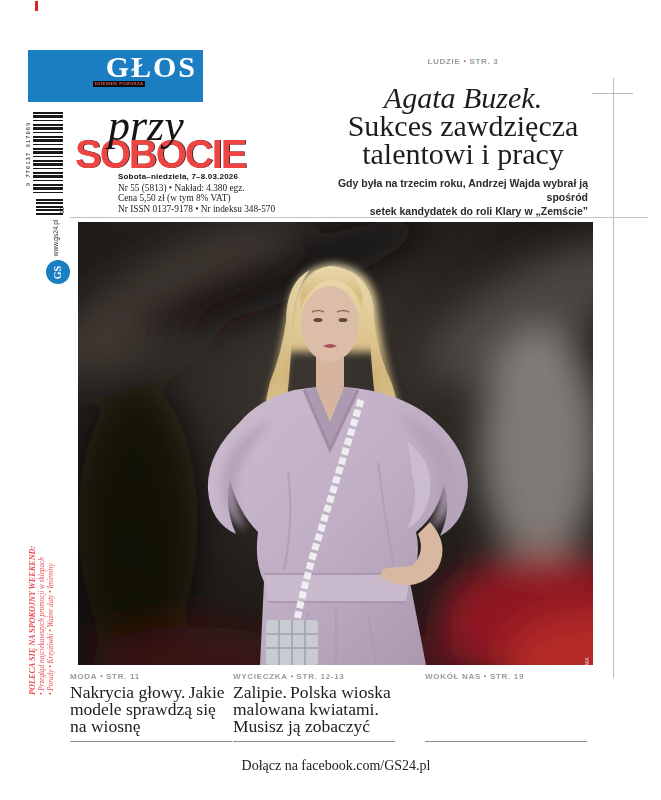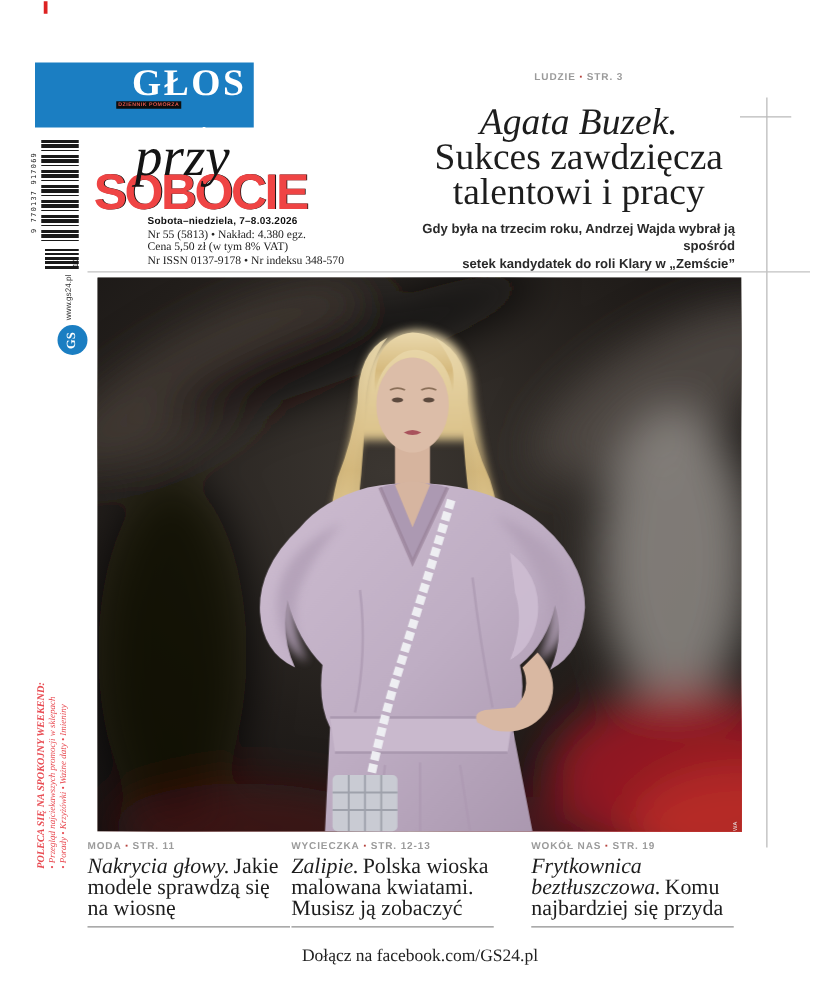--- a/index.html
+++ b/index.html
@@ -88,21 +88,21 @@
     position:absolute; left:-60px; top:573px; width:210px; height:34px; transform:rotate(-90deg);
     color:#e84b52; font-family:"Liberation Serif","DejaVu Serif",serif; font-style:italic; text-align:left;
   }
   .promo-title { font-size:8.2px; font-weight:bold; line-height:10px; }
   .promo-line { font-size:7.2px; line-height:8.6px; }
 
   
   .teaser { position:absolute; top:672px; width:162px; height:69px; border-bottom:1px solid #8f8f8f; }
   .teaser.c1 { left:70px; } .teaser.c2 { left:233px; } .teaser.c3 { left:425px; }
   .t-title { margin-top:3px; font-family:"Liberation Serif","DejaVu Serif",serif; font-size:17.5px; line-height:17px; color:#1d1d1d; }
-  .t-title .it { font-style:italic; margin-right:0.18em; }
+  .t-title .it { margin-right:0.18em; }
 
   .footer-line { position:absolute; left:236px; top:758px; width:200px; text-align:center;
     font-family:"Liberation Serif",serif; font-size:14px; color:#222; }
 </style>
 </head>
 <body>
 
 <div class="page">
 
   <div class="print-mark-red"></div>
@@ -235,20 +235,17 @@
       <span>WYCIECZKA</span><span class="sep">▪</span><span>STR. 12-13</span>
     </div>
     <div class="t-title">
       <span class="it">Zalipie.</span><span>Polska wioska malowana kwiatami. Musisz ją zobaczyć</span>
     </div>
   </div>
   <div class="teaser c3">
     <div class="kicker">
       <span>WOKÓŁ NAS</span><span class="sep">▪</span><span>STR. 19</span>
     </div>
-    <div class="t-title">
-      <span class="it">Frytkownica beztłuszczowa.</span><span>Komu najbardziej się przyda</span>
-    </div>
   </div>
 
   <div class="footer-line">Dołącz na facebook.com/GS24.pl</div>
 
 </div>
 
 </body></html>

